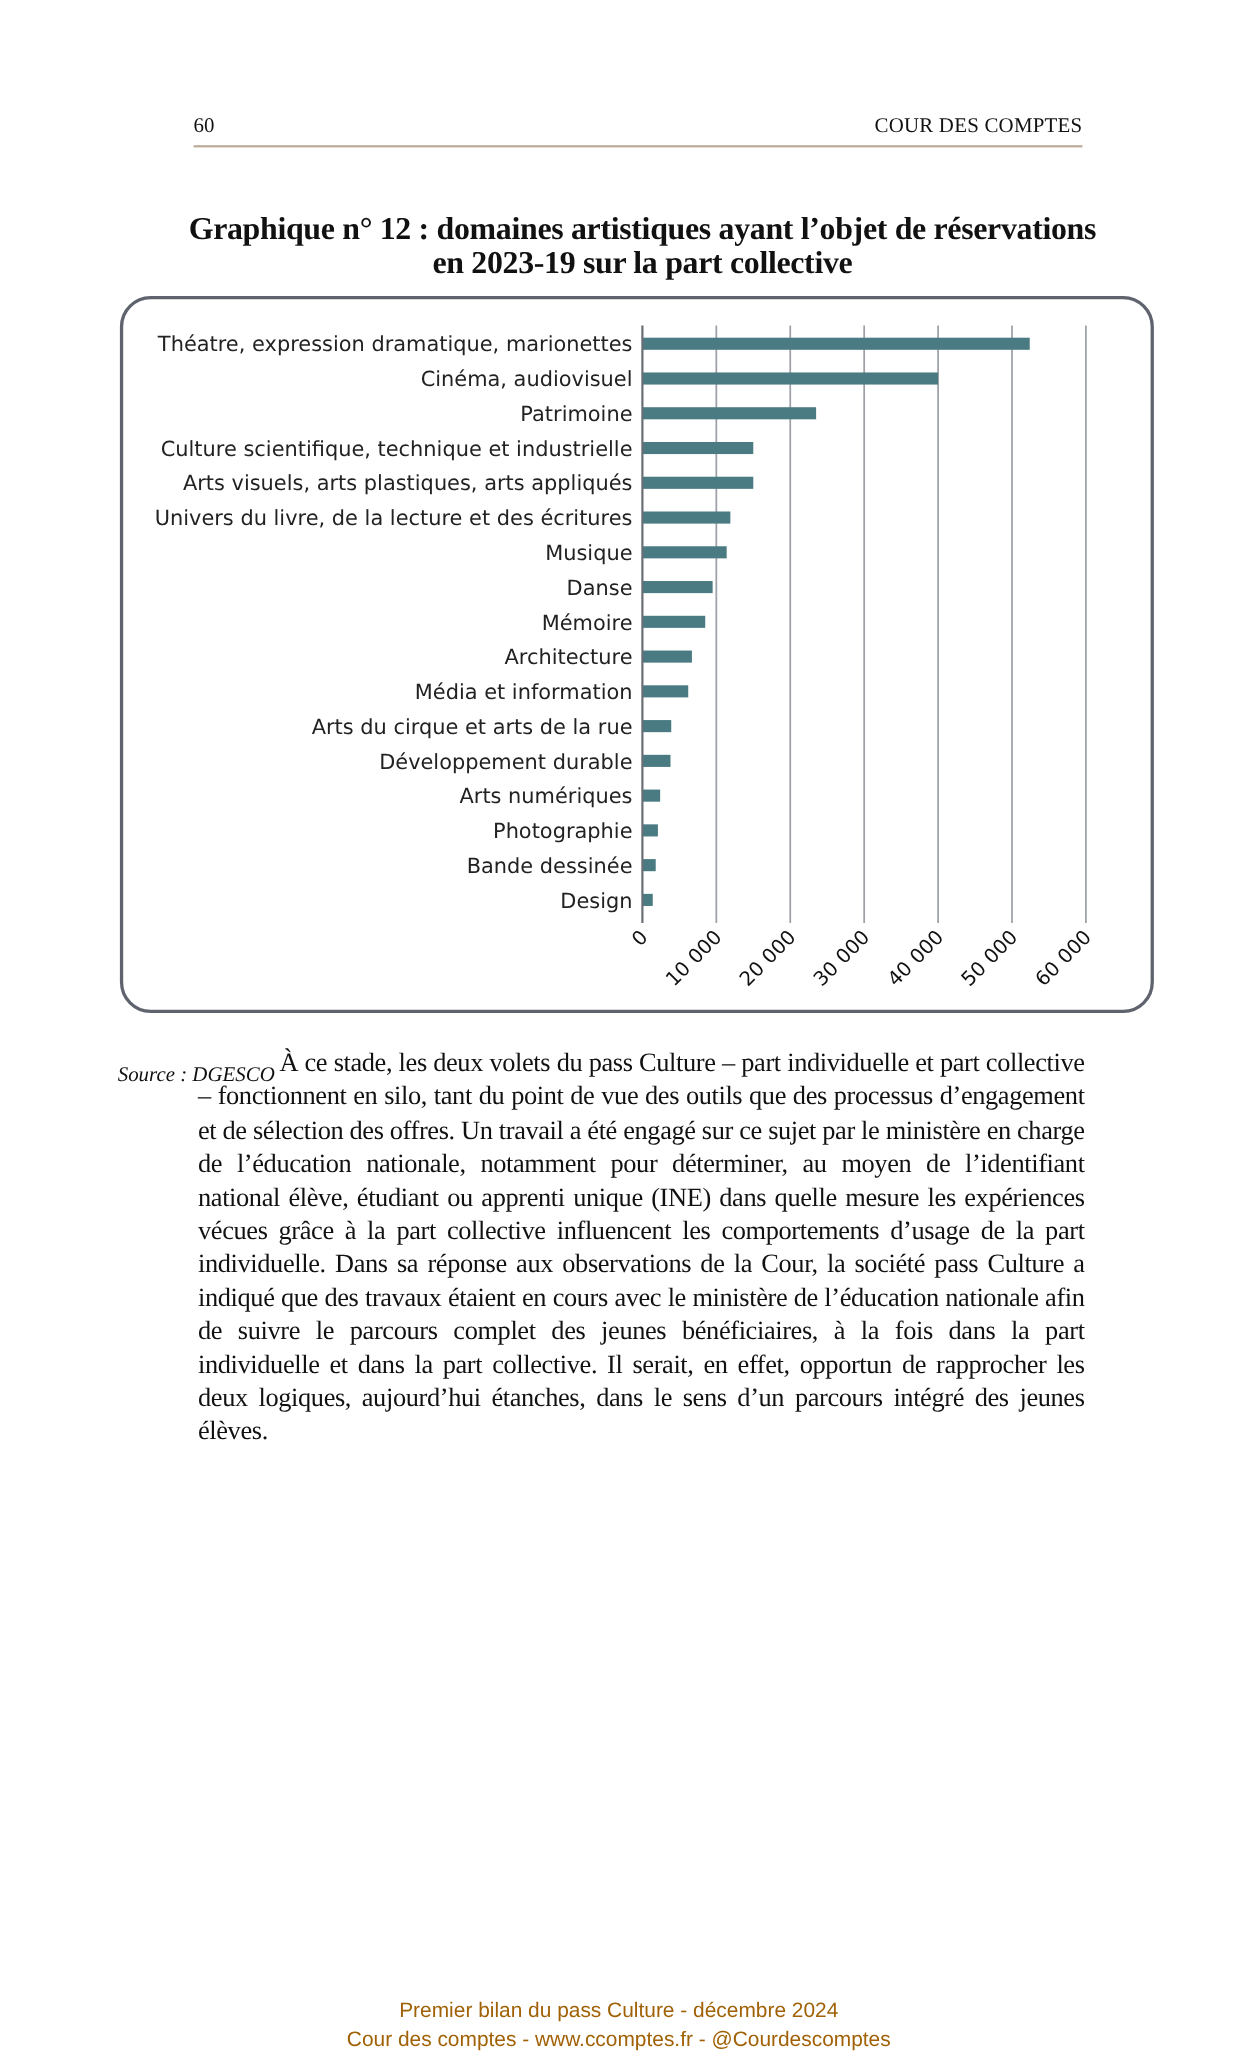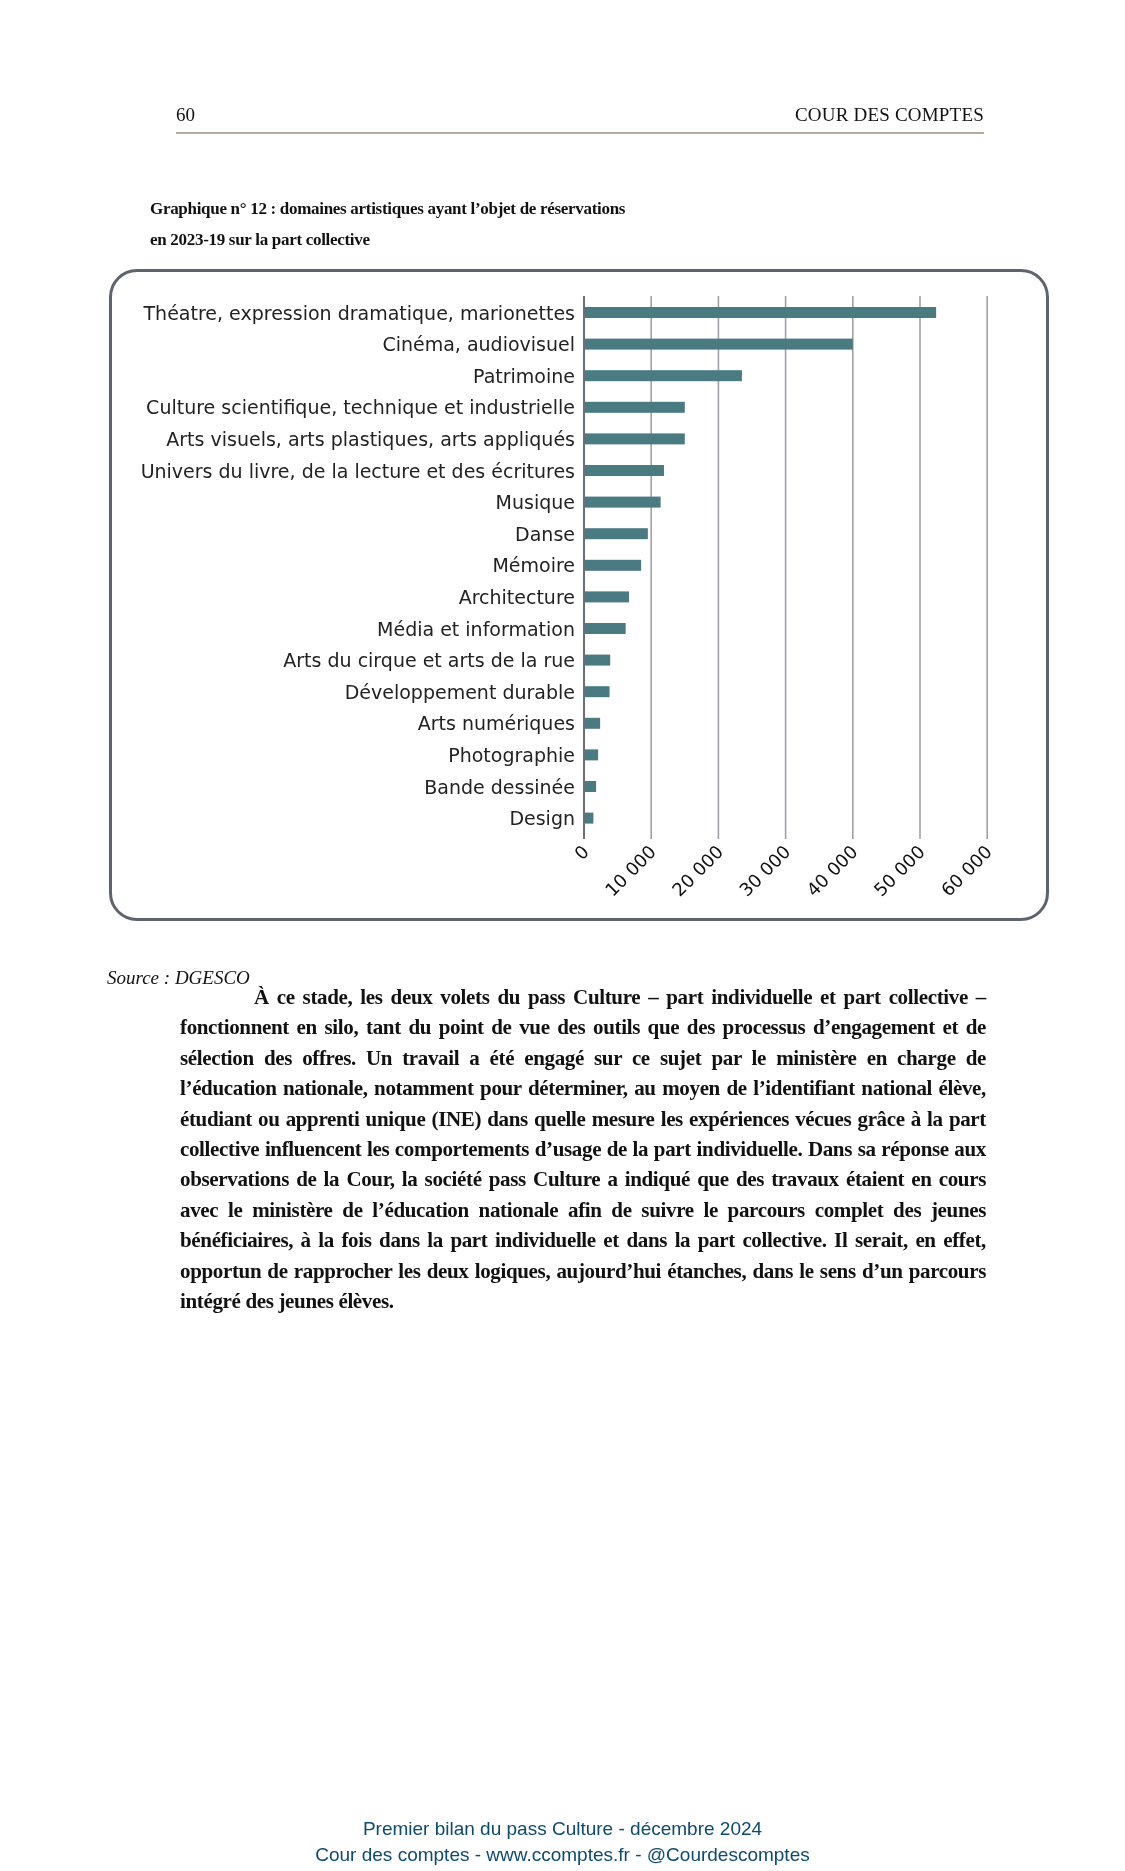--- a/index.html
+++ b/index.html
@@ -4,36 +4,36 @@
 <style>
   html, body { margin: 0; padding: 0; background: #ffffff; }
   body { width: 1125px; height: 1871px; position: relative; overflow: hidden; color: #111; }
   .serif { font-family: "Liberation Serif", "DejaVu Serif", serif; }
   .sans { font-family: "Liberation Sans", "DejaVu Sans", sans-serif; }
 
   .page-num { position: absolute; left: 176px; top: 104px; font-size: 19px; }
   .running-head { position: absolute; right: 141px; top: 104px; font-size: 19px; letter-spacing: 0.2px; margin-left: 48px; }
   .head-rule { position: absolute; left: 176px; top: 132px; width: 808px; height: 2px; background: #b9aa9a; }
 
-  .fig-title { position: absolute; left: 150px; top: 193px; width: 868px; text-align: left;
-               font-weight: bold; font-size: 17px; line-height: 31px; letter-spacing: -0.3px; }
+  .fig-title { position: absolute; left: 150px; top: 193px; width: 868px; text-align: center;
+               font-weight: bold; font-size: 29px; line-height: 31px; letter-spacing: -0.3px; }
 
   .chart-box { position: absolute; left: 109px; top: 269px; width: 934px; height: 646px;
                border: 3px solid #5e636e; border-radius: 28px; box-sizing: content-box; }
 
   .chart-svg { position: absolute; left: 0; top: 0; }
   .bar-label { font-family: "DejaVu Sans", "Liberation Sans", sans-serif; font-size: 19px; fill: #222; }
   .tick-label { font-family: "DejaVu Sans", "Liberation Sans", sans-serif; font-size: 18px; fill: #111; }
 
   .source { position: absolute; left: 107px; top: 935px; font-size: 19px; font-style: italic; margin-top: 32px; }
 
-  .body-text { position: absolute; left: 180px; top: 982px; width: 806px; font-size: 21px;
-               line-height: 30.4px; text-align: justify; text-indent: 74px; letter-spacing: -0.35px; font-weight: bold; }
+  .body-text { position: absolute; left: 180px; top: 952px; width: 806px; font-size: 24px;
+               line-height: 30.4px; text-align: justify; text-indent: 74px; letter-spacing: -0.35px; }
 
-  .footer { position: absolute; left: 0; width: 1125px; text-align: center; font-size: 19px; color: #0c4a6e; }
+  .footer { position: absolute; left: 0; width: 1125px; text-align: center; font-size: 19px; color: #a16207; }
   .footer-1 { top: 1818px; }
   .footer-2 { top: 1844px; }
 </style>
 </head>
 <body>
 
 <div class="page-num serif">60</div>
 <div class="running-head serif">COUR DES COMPTES</div>
 <div class="head-rule"></div>
 

